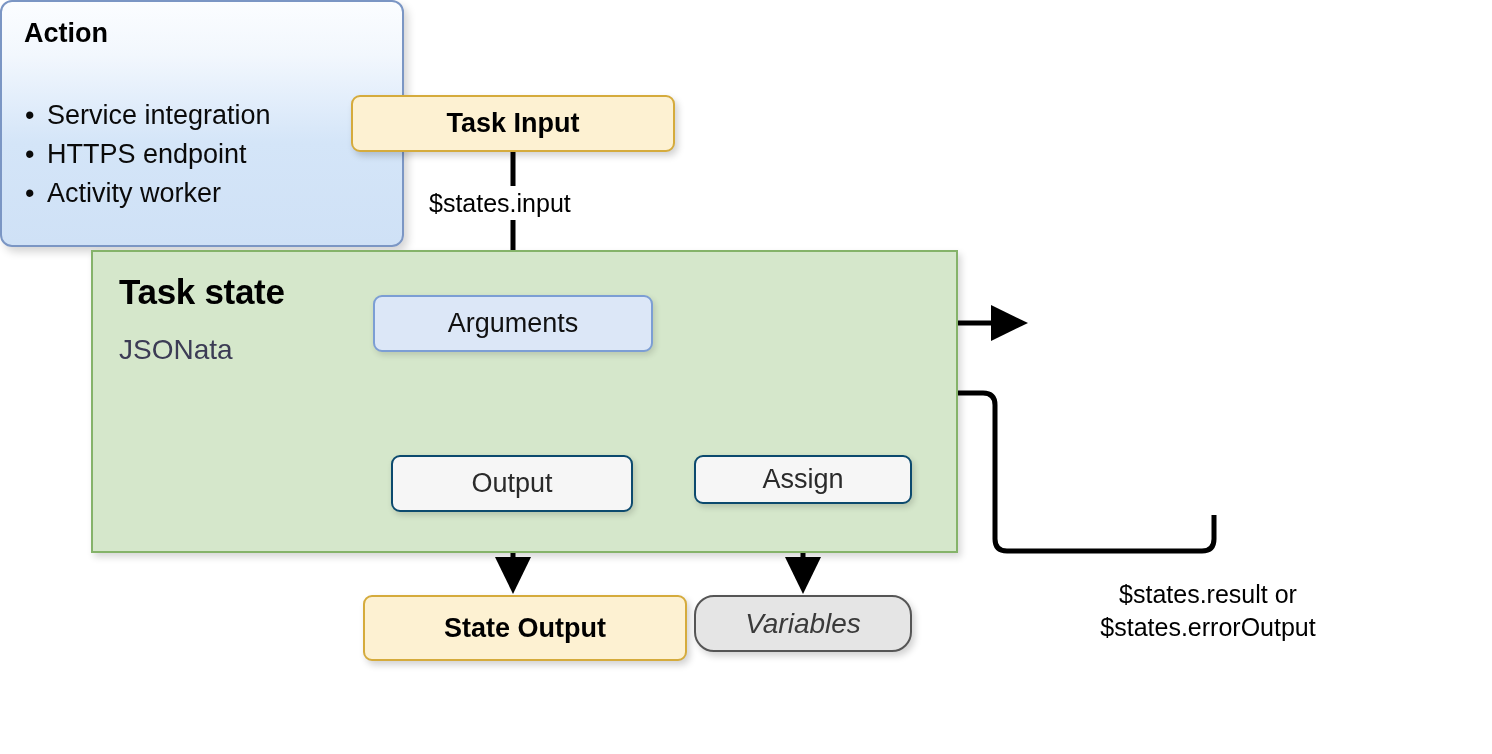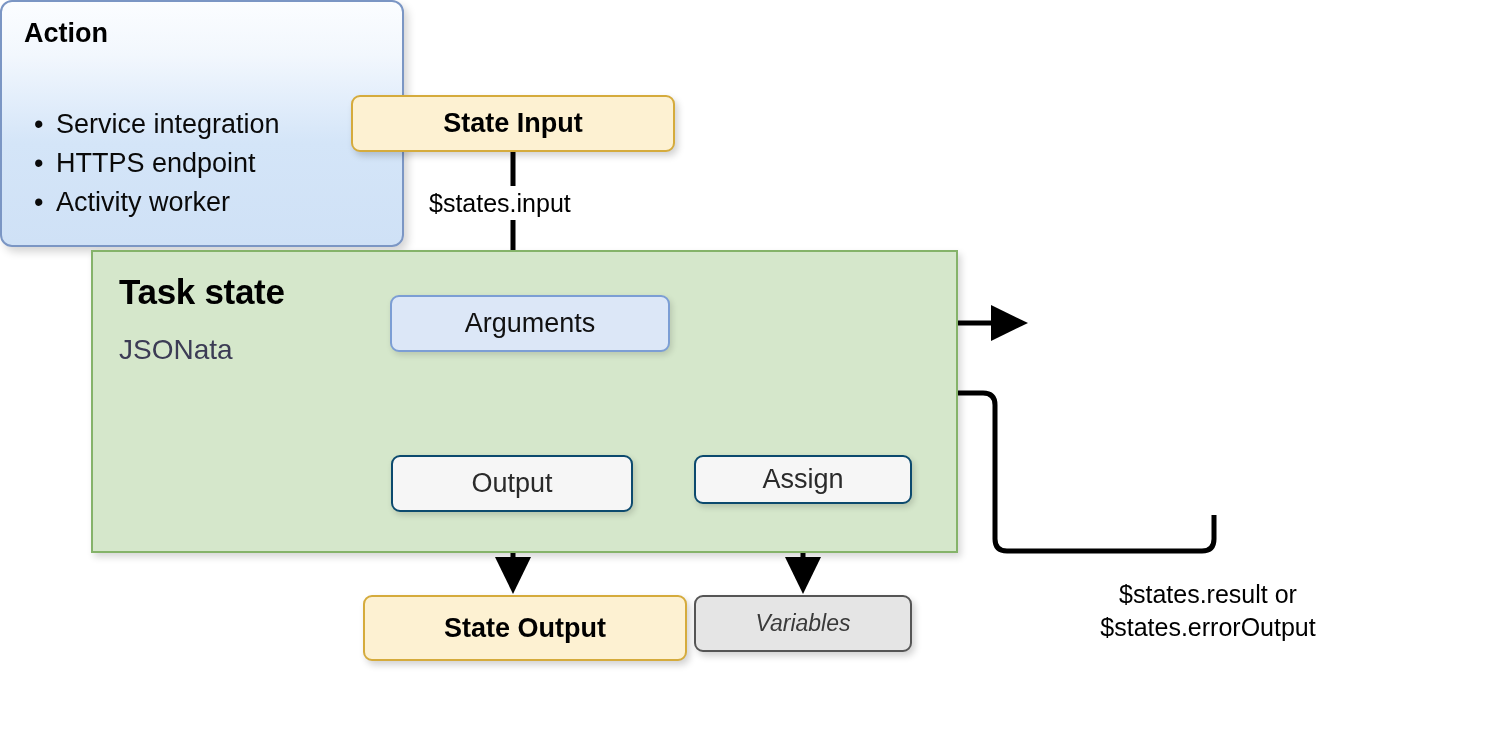--- a/index.html
+++ b/index.html
@@ -88,23 +88,23 @@
     border-radius: 9px;
     box-shadow: 2px 3px 6px rgba(0,0,0,0.16);
     font-size: 27px;
     font-weight: normal;
     color: #2a2a2a;
   }
   
   .box-gray {
     background: #e5e5e5;
     border: 2px solid #555555;
-    border-radius: 9px;
+    border-radius: 20px;
     box-shadow: 3px 4px 7px rgba(0,0,0,0.18);
-    font-size: 23px;
+    font-size: 28px;
     font-style: italic;
     font-weight: normal;
     color: #3a3a3a;
   }
   
   #action-panel {
     left: 1033px;
     top: 272px;
     width: 360px;
     height: 243px;
@@ -125,21 +125,21 @@
     left: 24px;
     top: 18px;
     font-size: 27px;
     font-weight: bold;
     color: #000000;
   }
   #action-list {
     position: absolute;
     left: 18px;
     top: 89px;
-    margin: 16px;
+    margin: 7px;
     padding: 0;
     list-style: none;
   }
   #action-list li {
     font-size: 27px;
     color: #0a0a0a;
     line-height: 39px;
     white-space: nowrap;
   }
   #action-list li .bullet {
@@ -195,23 +195,23 @@
     <path d="M513,512 L513,588" fill="none" stroke="#000000" stroke-width="5" marker-end="url(#arrowhead)"></path>
 
     <path d="M803,512 L803,588" fill="none" stroke="#000000" stroke-width="5" marker-end="url(#arrowhead)"></path>
   </svg>
 
   <div class="node" id="task-panel">
     <div id="task-panel-title">Task state</div>
     <div id="task-panel-subtitle">JSONata</div>
   </div>
 
-  <div class="node box-yellow" style="left:351px; top:95px; width:324px; height:57px;">State Input</div>
-
-  <div class="node box-blue" style="left:390px; top:295px; width:280px; height:57px;">Arguments</div>
+  <div class="node box-yellow" style="left:351px; top:95px; width:324px; height:57px;">Task Input</div>
+
+  <div class="node box-blue" style="left:373px; top:295px; width:280px; height:57px;">Arguments</div>
 
   <div class="node box-white" style="left:391px; top:455px; width:242px; height:57px;">Output</div>
 
   <div class="node box-white" style="left:694px; top:455px; width:218px; height:49px;">Assign</div>
 
   <div class="node box-yellow" style="left:363px; top:595px; width:324px; height:66px;">State Output</div>
 
   <div class="node box-gray" style="left:694px; top:595px; width:218px; height:57px;">Variables</div>
 
   <div id="action-panel">

